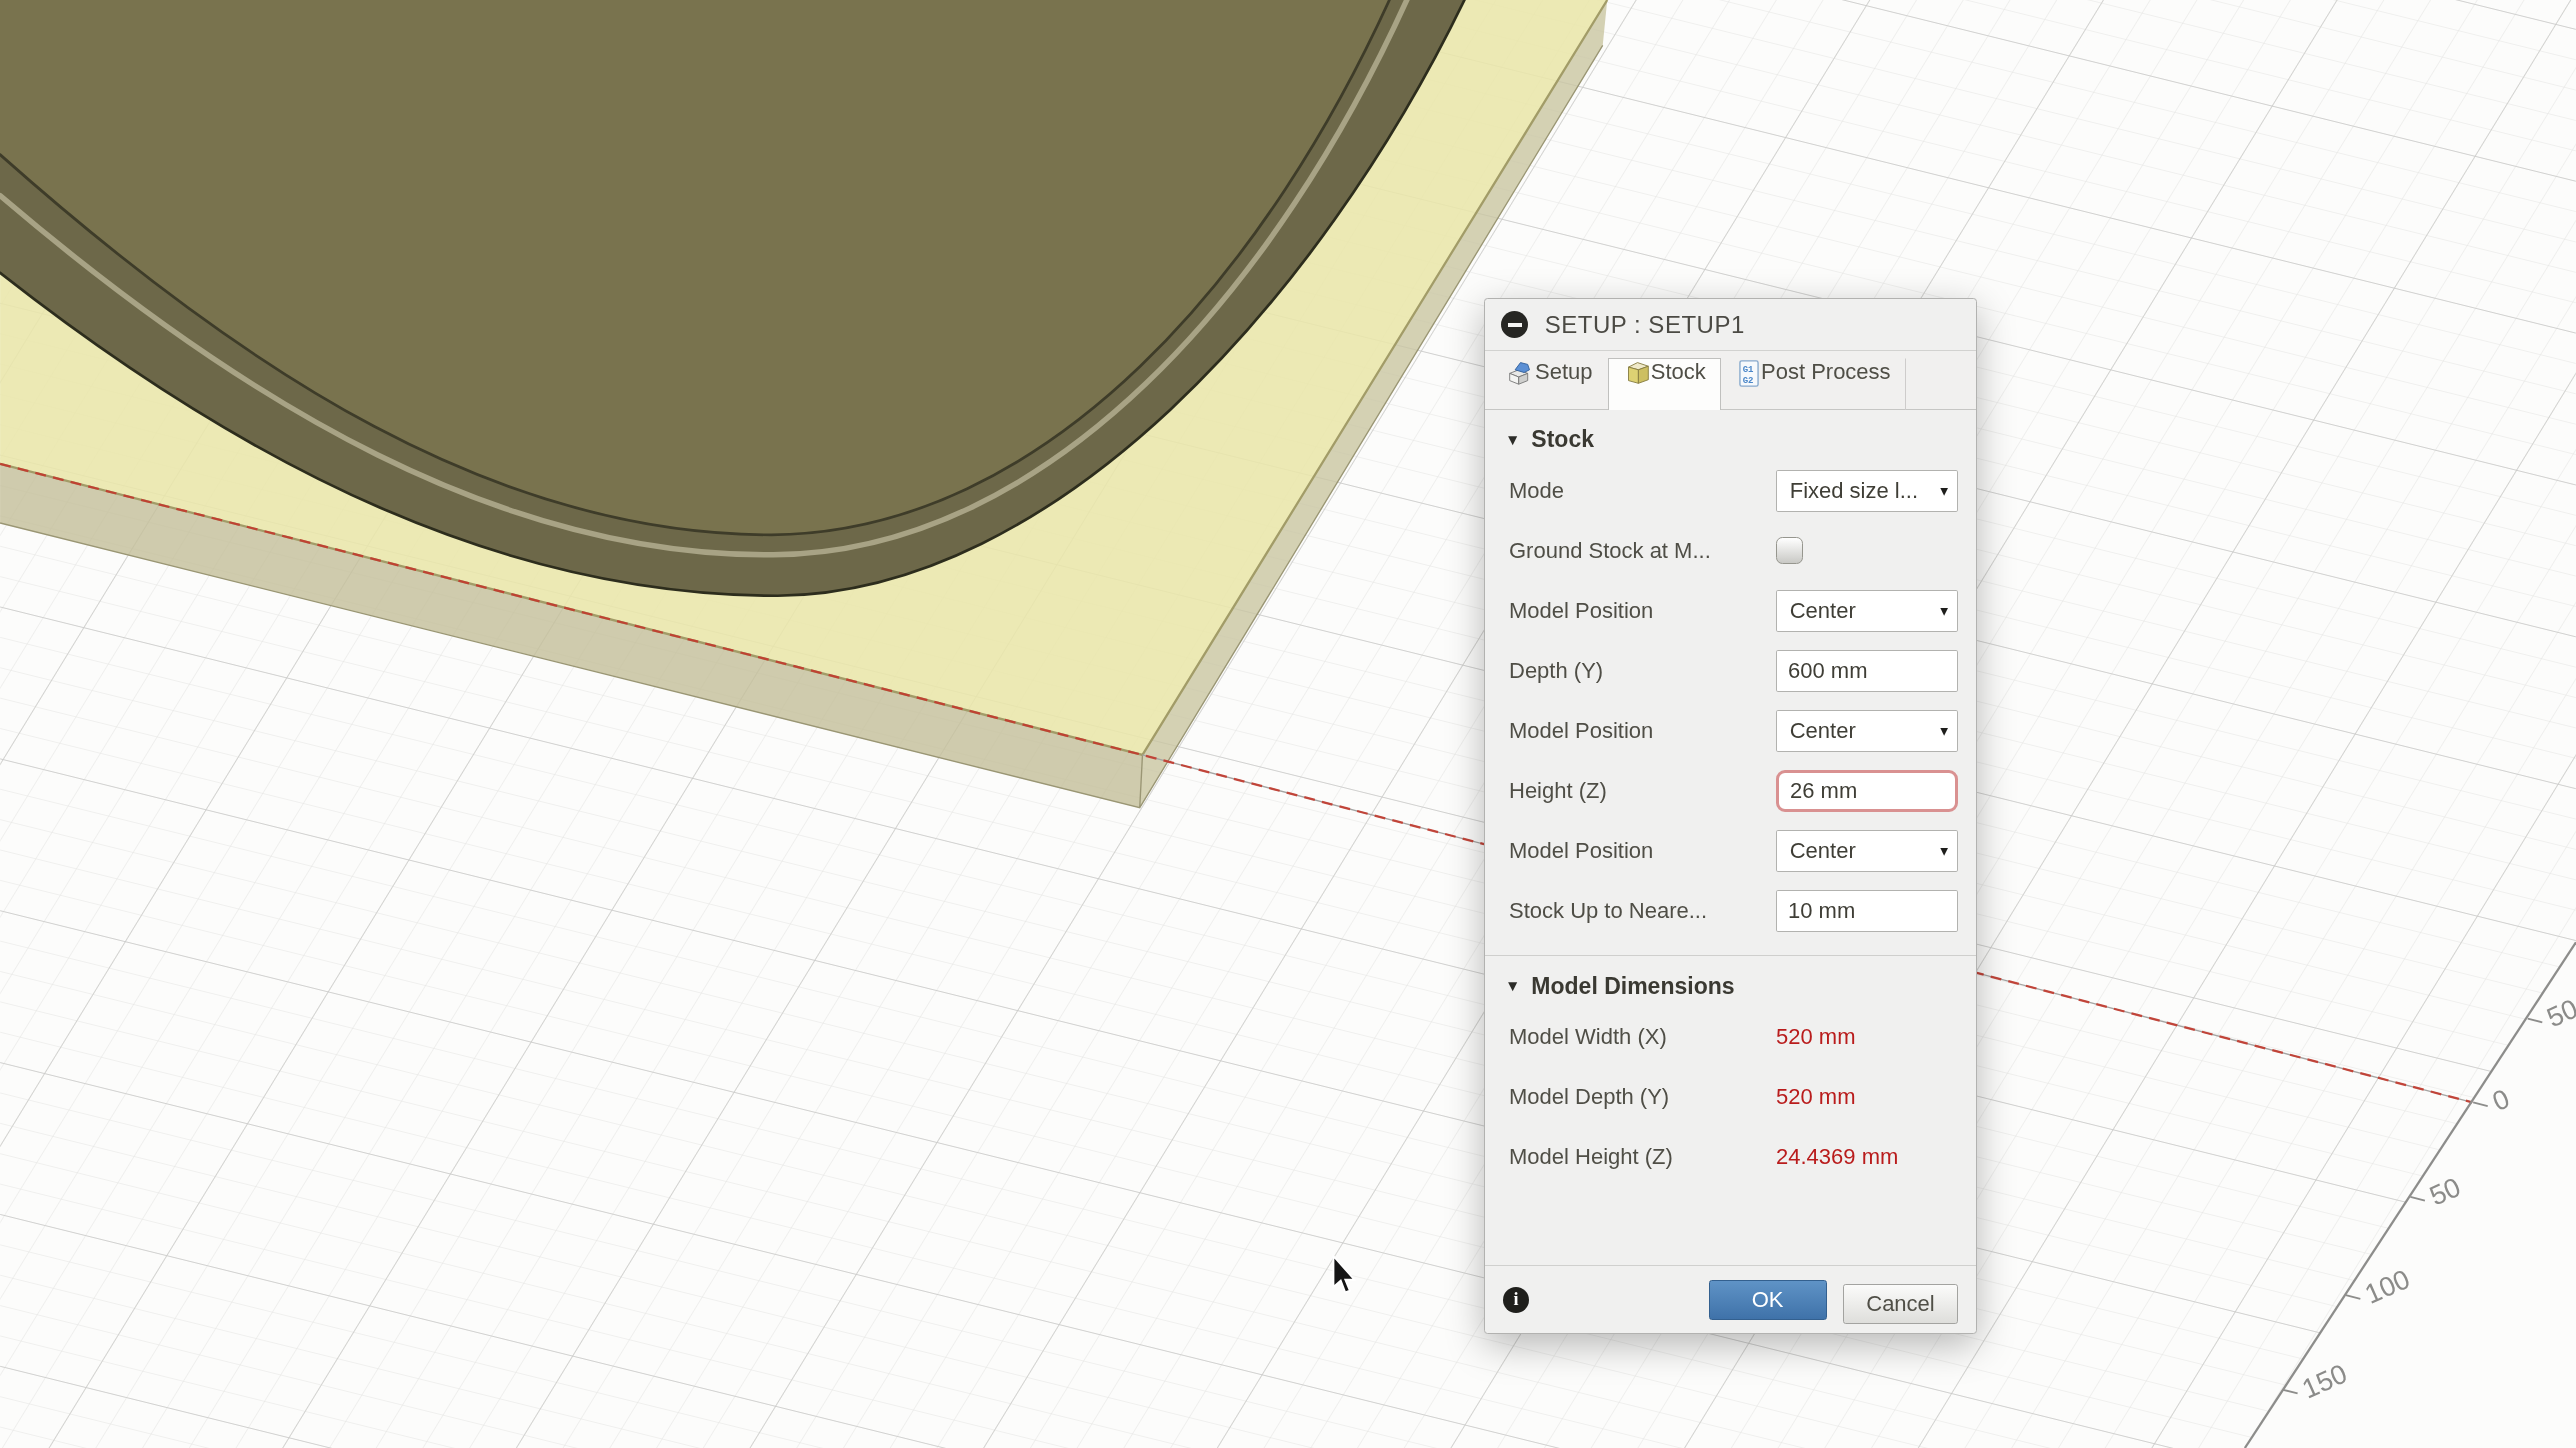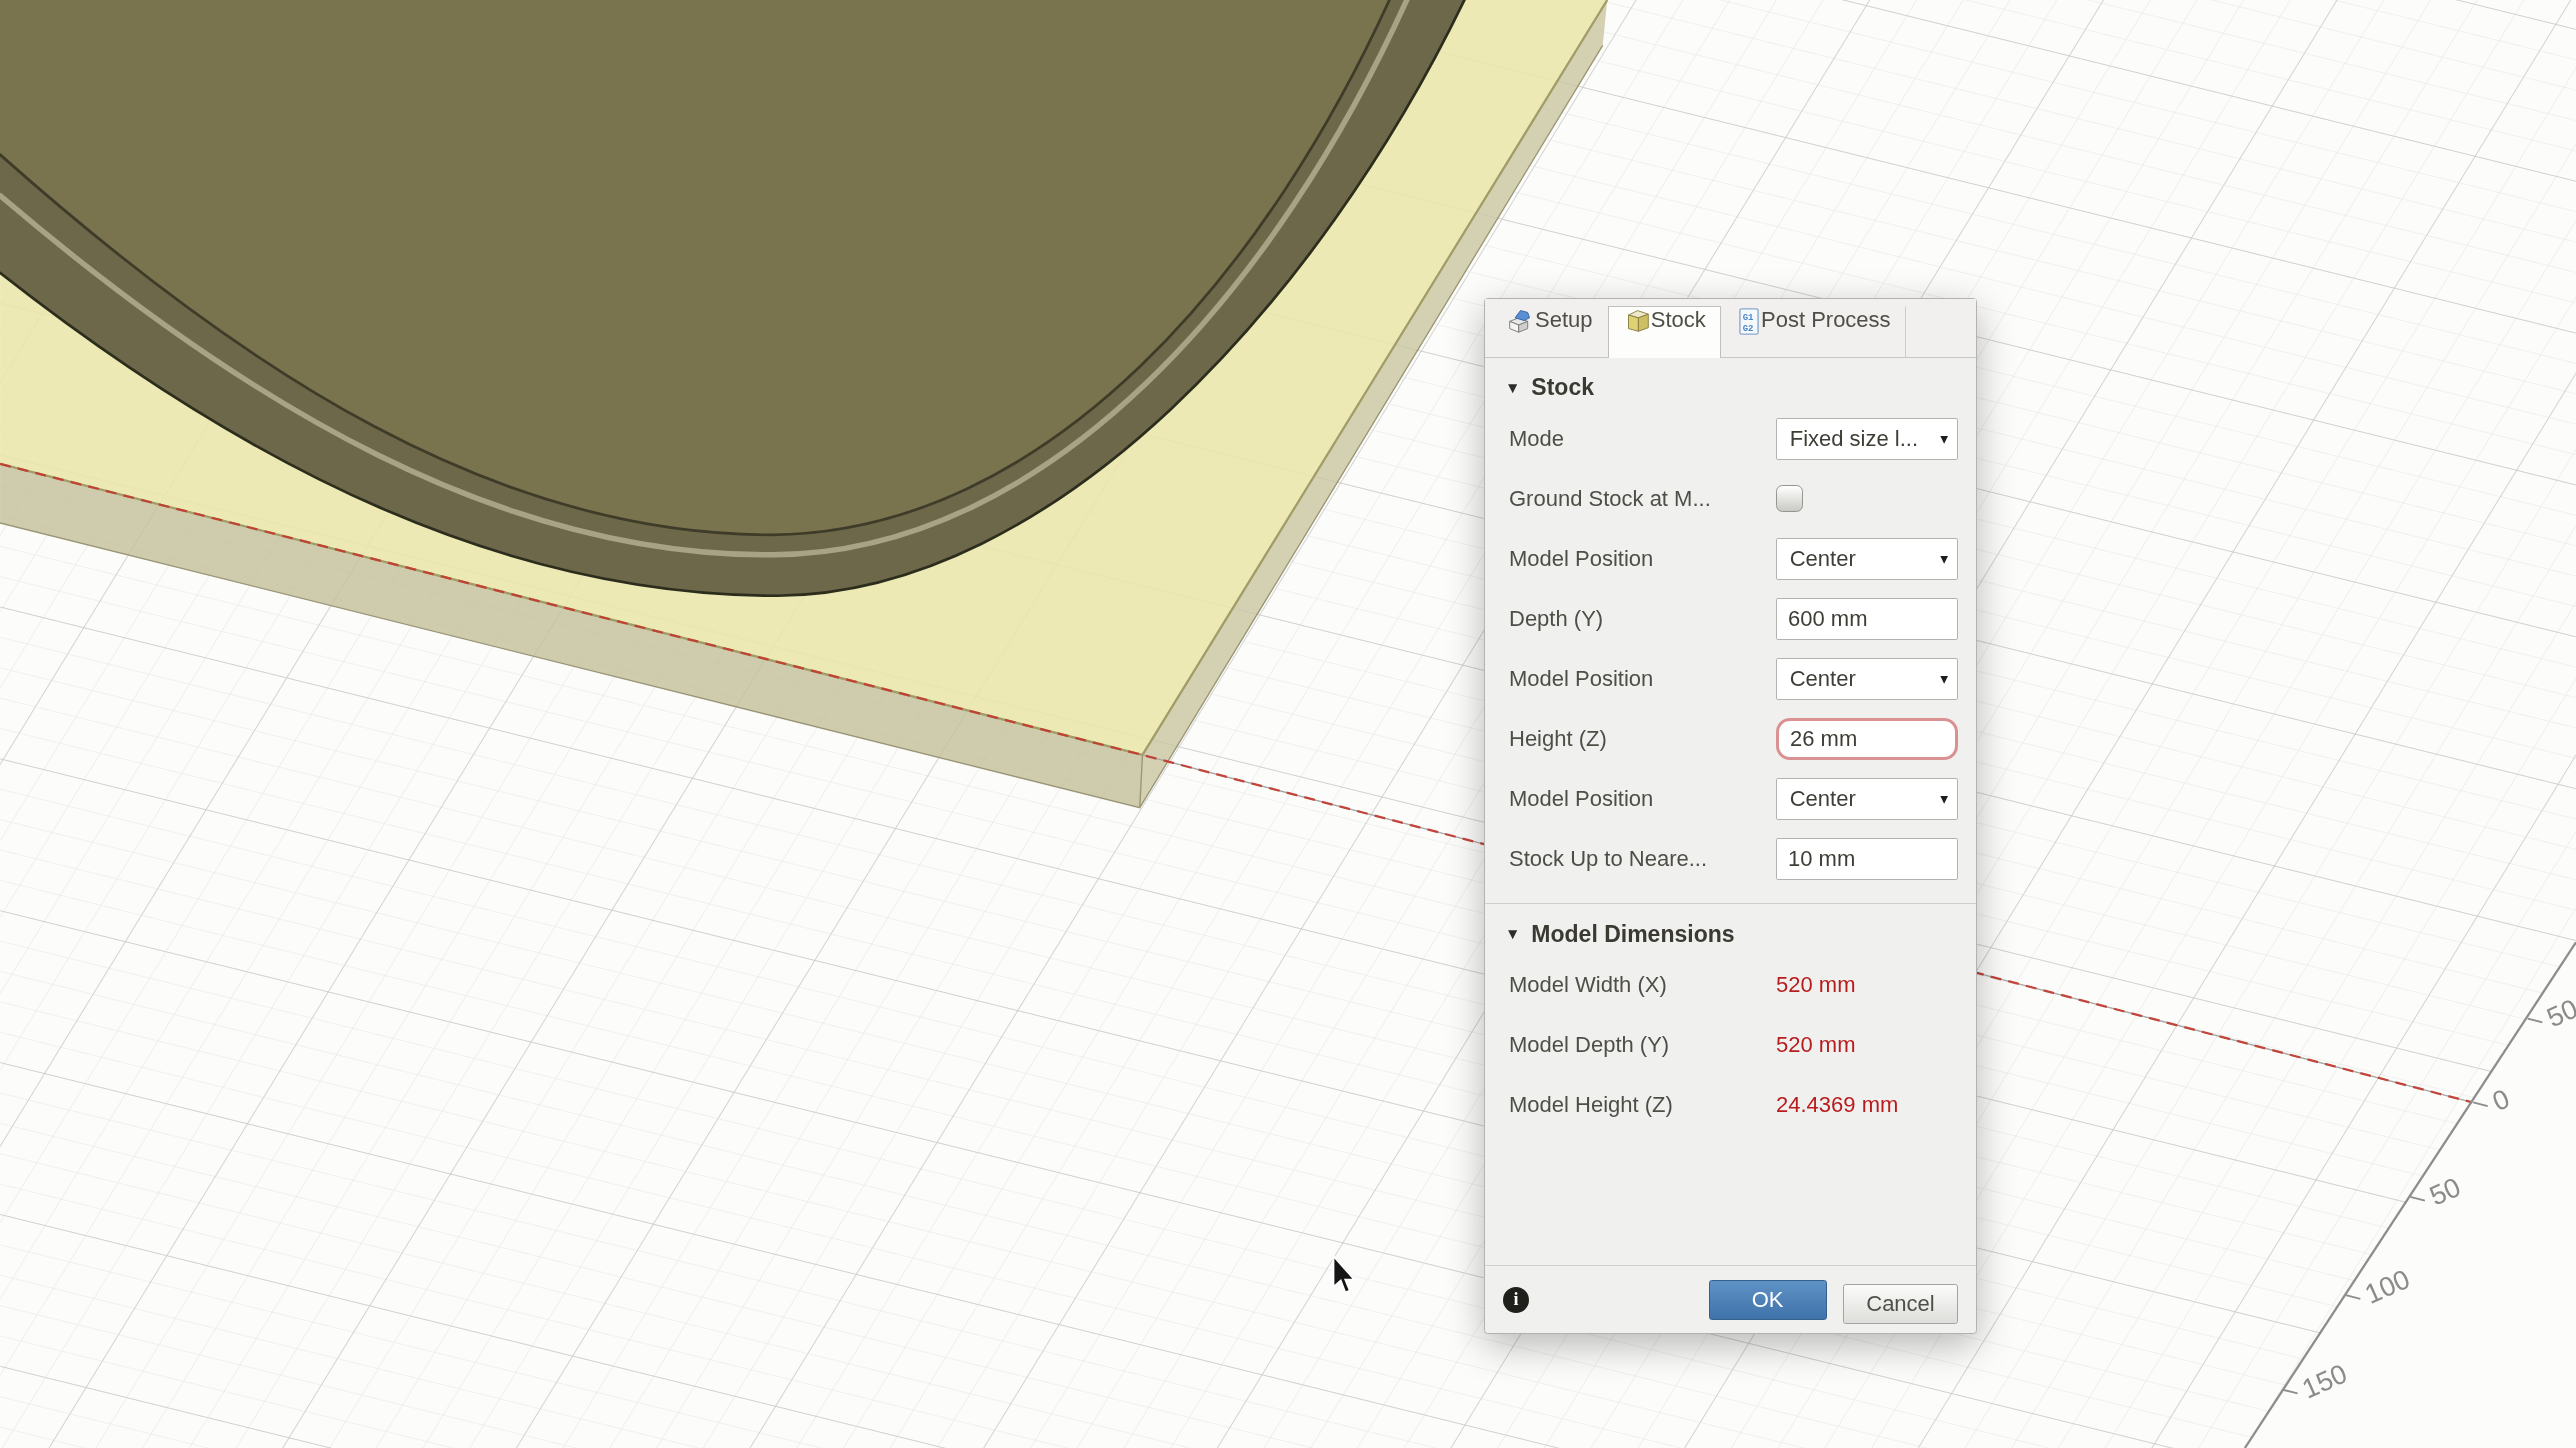--- a/index.html
+++ b/index.html
@@ -29,21 +29,21 @@
   .dlg-body{flex:1 1 auto;overflow:hidden;display:flex;flex-direction:column;}
   .secthead{display:flex;align-items:center;gap:11px;padding:16.4px 0 7.3px 20px;
        font-weight:bold;font-size:23px;color:#3a3932;}
   .caret-down{font-size:15.5px;color:#2c2c28;}
   .row{height:60px;flex:none;display:flex;align-items:center;}
   .row .lbl{margin-left:24px;flex:1;white-space:nowrap;overflow:hidden;}
   .ctrl{width:182px;margin-right:18px;flex:none;box-sizing:border-box;}
   input.txt{width:182px;height:42px;border:0.9px solid #b2b2af;background:#fff;
        font-family:"Liberation Sans",sans-serif;font-size:22px;color:#3f3e36;
        padding:0 5.5px 0 11px;box-sizing:border-box;border-radius:1.8px;}
-  input.txt.hl{border:3.6px solid #d99191;border-radius:14px;}
+  input.txt.hl{border:3.6px solid #d99191;border-radius:9px;}
   .dd{height:42px;border:0.9px solid #b2b2af;background:#fff;border-radius:1.8px;
        display:flex;align-items:center;padding:0 9px 0 12.7px;color:#3f3e36;}
   .dd .ddcap{margin-left:auto;font-size:15.5px;color:#1e1e1c;}
   .cb{width:27px;height:27px;border:1.8px solid #96968e;border-radius:6.4px;
        background:linear-gradient(#ffffff,#c9c9c5);box-sizing:border-box;}
   .divider{height:0.9px;background:#cfcfcd;margin:14.6px 0 0 0;flex:none;}
   .mdval{width:182px;margin-right:18px;flex:none;color:#b91c1c;}
 
   .dlg-footer{flex:none;height:67px;margin-top:auto;border-top:0.9px solid #d0d0ce;
        display:flex;align-items:center;padding:0 18px;}
@@ -131,20 +131,24 @@
       </g>
     </g>
 
     <g transform="translate(1466,1381)">
       <path d="M0,0 L0,34 L8,27 L13,40 L18,38 L13,26 L23,26 Z" fill="#151515" stroke="#ffffff" stroke-width="2"></path>
     </g>
   </svg>
 
   <div class="dlg">
 
+    <div class="dlg-header">
+      <span class="collapse"></span>
+      <span class="dlg-title">SETUP : SETUP1</span>
+    </div>
 
     <div class="tabbar">
       <div class="tab">
         <svg width="29" height="27" viewBox="0 0 32 30">
           <polygon points="4,16 14,12 24,16 14,20" fill="#e8e8e6" stroke="#777" stroke-width="1"></polygon>
           <polygon points="4,16 14,20 14,28 4,24" fill="#f4f4f2" stroke="#777" stroke-width="1"></polygon>
           <polygon points="14,20 24,16 24,24 14,28" fill="#cfcfcd" stroke="#777" stroke-width="1"></polygon>
           <path d="M10,12 L16,4 L24,6 L26,12 L20,15 Z" fill="#5b8fd4" stroke="#2f5d9b" stroke-width="1"></path>
         </svg>
         <span>Setup</span>

